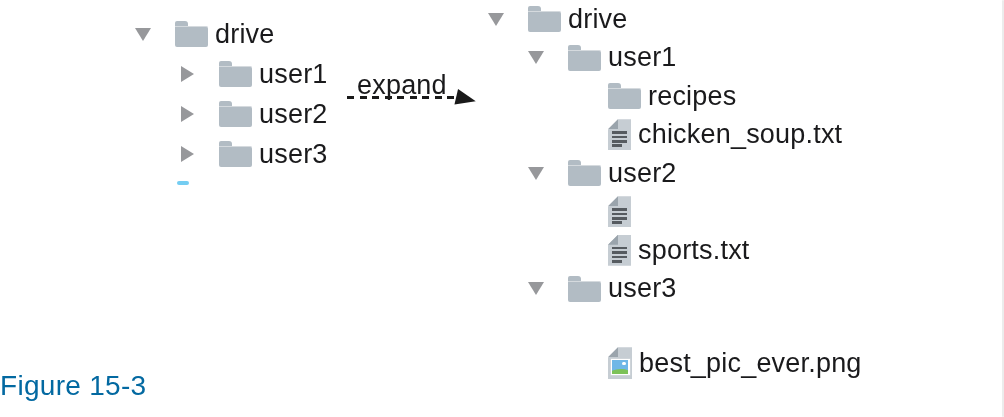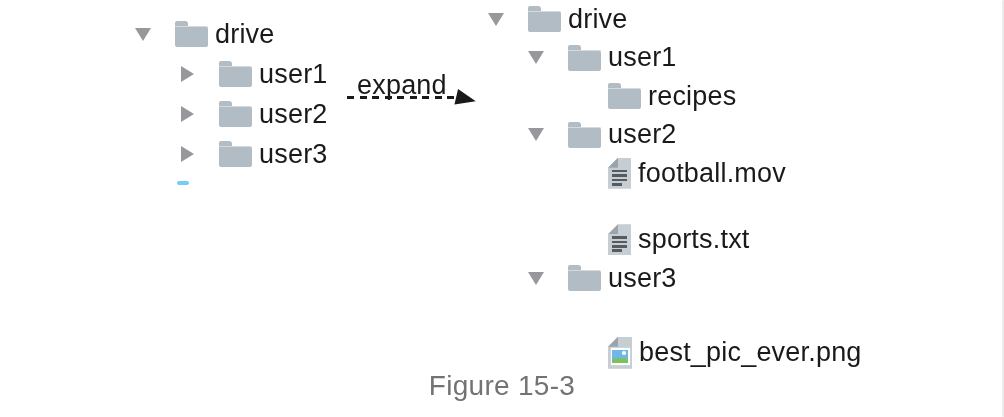--- a/index.html
+++ b/index.html
@@ -50,21 +50,21 @@
   
   .arrow-label{position:absolute;left:357px;top:70px;font-size:27px;letter-spacing:0.2px;}
   .arrow-line{position:absolute;left:347px;top:96px;width:112px;height:3px;
     background:repeating-linear-gradient(90deg,#1a1a1a 0 7px,transparent 7px 12.5px);}
   .arrow-head{position:absolute;left:456px;top:91px;width:0;height:0;
     border-top:8px solid transparent;border-bottom:8px solid transparent;border-left:20px solid #1a1a1a;
     transform:rotate(13deg);}
 
   .stray{position:absolute;left:177px;top:181px;width:12px;height:3.5px;background:var(--stray);border-radius:2px;}
 
-  .caption{position:absolute;left:0;right:0;top:370px;text-align:center;font-size:28px;letter-spacing:0.3px;color:#737373;}
+  .caption{position:absolute;left:0;right:0;top:370px;text-align:left;font-size:28px;letter-spacing:0.3px;color:#0369a1;}
 </style>
 </head>
 <body>
 
 <div class="canvas">
 
   <div class="tree tree-before" id="tree-before">
       <div class="row" style="padding-left: 0px;">
         <span class="disc">
           <span class="tri-down"></span>
@@ -132,44 +132,55 @@
         </span>
         <span class="label">user1</span>
       </div>
       <div class="row" style="padding-left: 80px;">
         <span class="disc"></span>
         <span class="icon folder">
           <i class="tab"></i>
           <i class="body"></i>
         </span>
         <span class="label">recipes</span>
-      </div>
-      <div class="row" style="padding-left: 40px;">
-        <span class="disc">
-          <span class="tri-down"></span>
-        </span>
-        <span class="icon folder">
-          <i class="tab"></i>
-          <i class="body"></i>
-        </span>
-        <span class="label">user2</span>
       </div>
       <div class="row" style="padding-left: 80px;">
         <span class="disc"></span>
         <span class="icon doc">
           <i class="page"></i>
           <i class="fold"></i>
           <i class="l l1"></i>
           <i class="l l2"></i>
           <i class="l l3"></i>
           <i class="l l4"></i>
         </span>
-        <span class="label">football.mov</span>
-      </div>
-      <div class="row" style="padding-left: 80px; margin-top: 28px;">
+        <span class="label">chicken_soup.txt</span>
+      </div>
+      <div class="row" style="padding-left: 40px;">
+        <span class="disc">
+          <span class="tri-down"></span>
+        </span>
+        <span class="icon folder">
+          <i class="tab"></i>
+          <i class="body"></i>
+        </span>
+        <span class="label">user2</span>
+      </div>
+      <div class="row" style="padding-left: 80px;">
+        <span class="disc"></span>
+        <span class="icon doc">
+          <i class="page"></i>
+          <i class="fold"></i>
+          <i class="l l1"></i>
+          <i class="l l2"></i>
+          <i class="l l3"></i>
+          <i class="l l4"></i>
+        </span>
+      </div>
+      <div class="row" style="padding-left: 80px;">
         <span class="disc"></span>
         <span class="icon doc">
           <i class="page"></i>
           <i class="fold"></i>
           <i class="l l1"></i>
           <i class="l l2"></i>
           <i class="l l3"></i>
           <i class="l l4"></i>
         </span>
         <span class="label">sports.txt</span>

